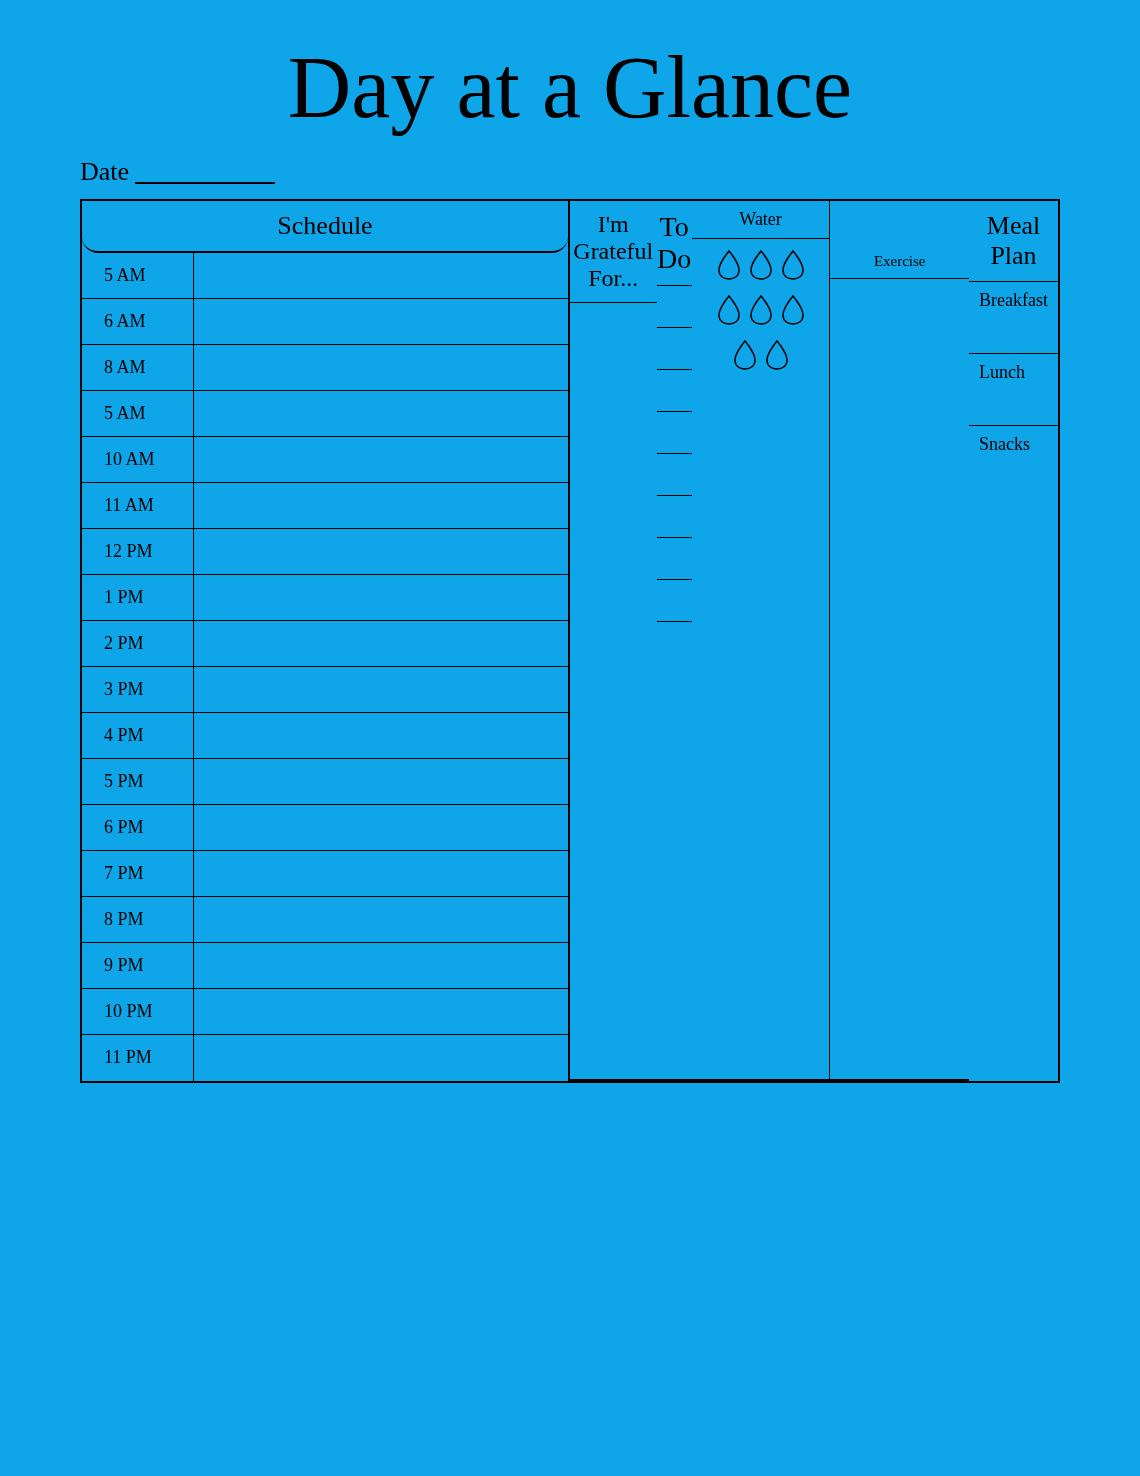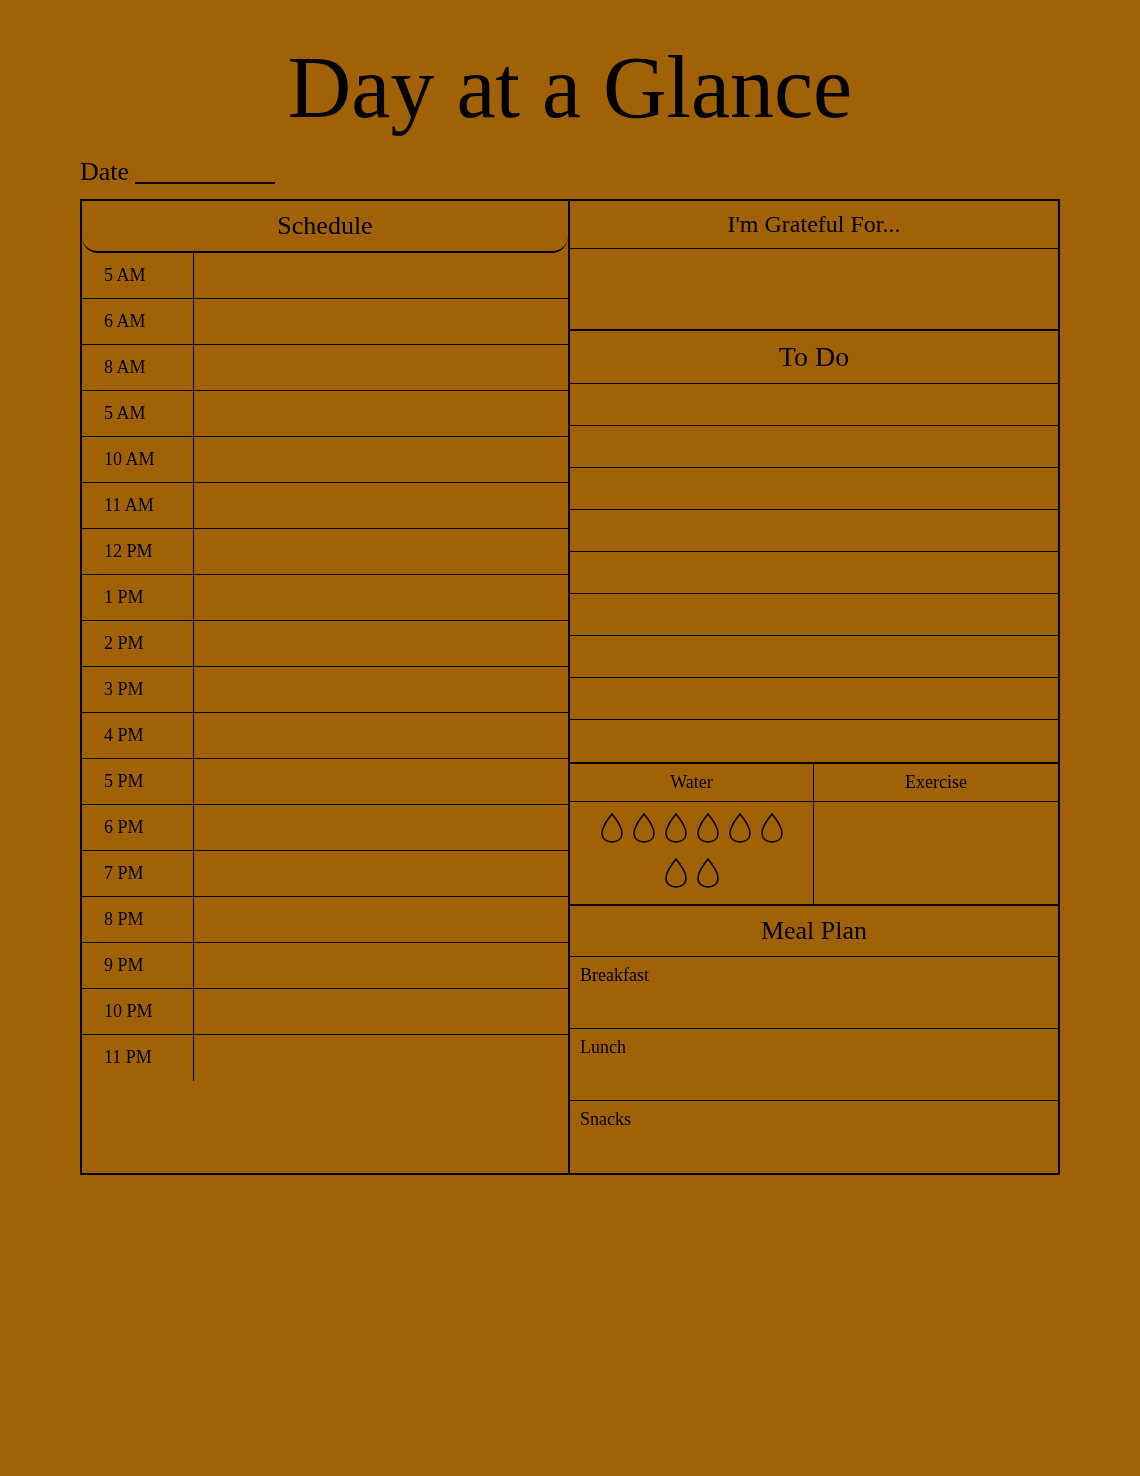--- a/index.html
+++ b/index.html
@@ -13,21 +13,21 @@
       display: flex;
       justify-content: center;
       align-items: flex-start;
       min-height: 1476px;
       font-family: 'Georgia', serif;
     }
 
     .page {
       width: 1140px;
       min-height: 1476px;
-      background: #a16207;
+      background: #0ea5e9;
       padding: 40px 80px 40px 80px;
       display: flex;
       flex-direction: column;
       align-items: center;
     }
 
     .page-title {
       font-family: 'Brush Script MT', 'Segoe Script', cursive;
       font-size: 88px;
       font-weight: normal;
@@ -107,21 +107,21 @@
     }
 
     .event-cell {
       flex: 1;
       padding: 8px;
     }
 
     
     .right-col {
       display: flex;
-      flex-direction: column;
+      flex-direction: row;
     }
 
     
     .grateful-section {
       border-bottom: 2px solid #000;
     }
 
     .grateful-header {
       text-align: center;
       padding: 10px 0;
@@ -193,23 +193,24 @@
       color: #000;
       line-height: 1;
     }
 
     .exercise-col {}
 
     .exercise-header {
       text-align: center;
       padding: 8px 0;
       font-family: Georgia, serif;
-      font-size: 18px;
-      font-weight: normal;
-      border-bottom: 1px solid #000;
+      font-size: 15px;
+      font-weight: normal;
+      border-bottom: 1px solid #000;
+      margin-top: 44px;
     }
 
     .exercise-body {
       min-height: 80px;
     }
 
     
     .meal-plan-section {
       flex: 1;
       border-radius: 10px;

